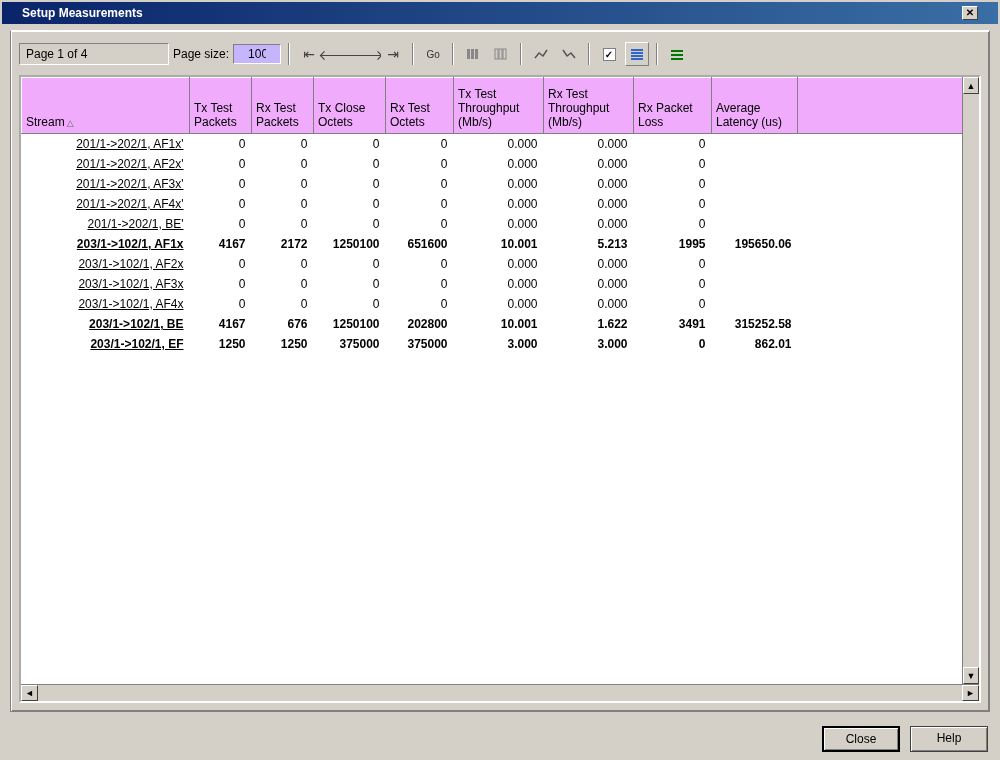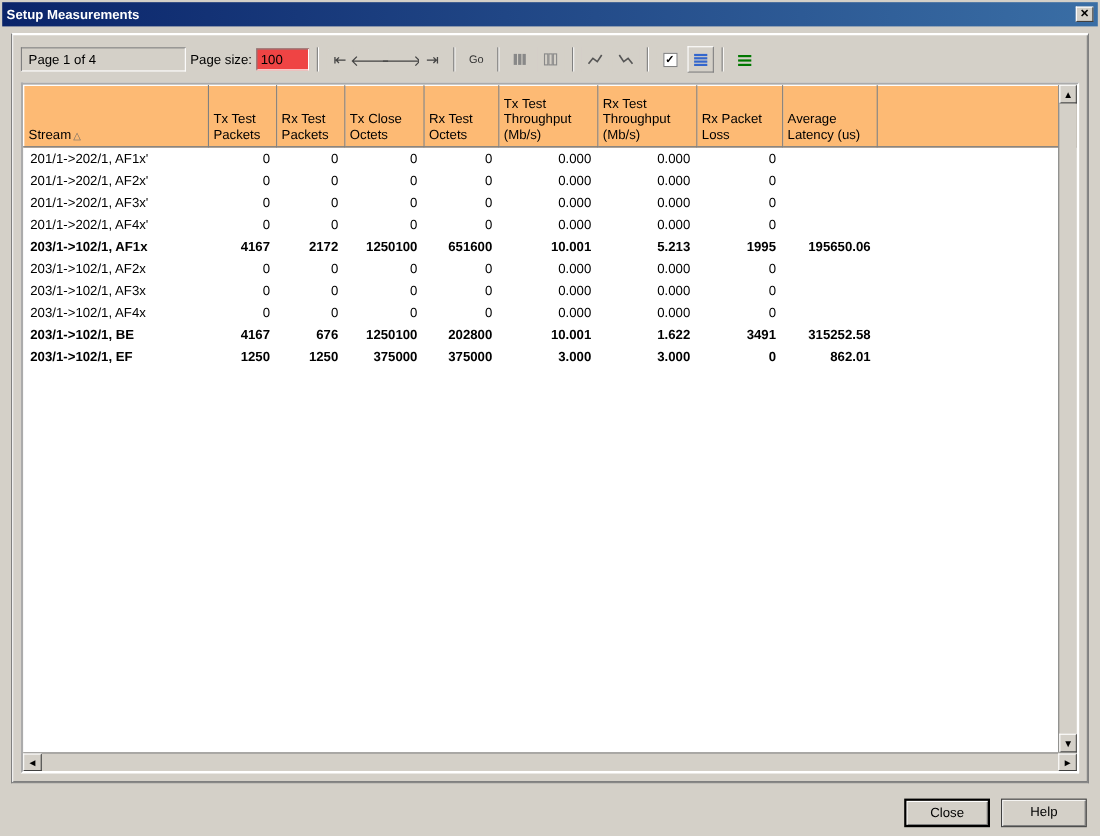--- a/index.html
+++ b/index.html
@@ -18,21 +18,21 @@
     border: 2px solid #d4d0c8;
     background: #d4d0c8;
     display: flex;
     flex-direction: column;
   }
   .titlebar {
     background: linear-gradient(to right, #0a246a, #3a6ea5);
     color: #fff;
     font-weight: bold;
     font-size: 12px;
-    padding: 3px 4px;
+    padding: 3px 20px;
     display: flex;
     align-items: center;
     justify-content: space-between;
     height: 22px;
   }
   .titlebar .closebtn {
     width: 16px;
     height: 14px;
     background: #d4d0c8;
     border: 1px solid #fff;
@@ -104,23 +104,23 @@
     background: #d4d0c8;
     padding: 3px 6px;
     font-size: 12px;
   }
   .page-label { width: 150px; }
   .pagesize-input {
     width: 48px;
     border: 1px solid #808080;
     border-right-color: #fff;
     border-bottom-color: #fff;
-    background: #ef4444;
+    background: #c4b5fd;
     font-size: 12px;
-    padding: 2px 3px;
+    padding: 2px 14px;
     text-align: left;
   }
   .tbtn {
     width: 24px; height: 24px;
     border: 1px solid #d4d0c8;
     background: #d4d0c8;
     display: inline-flex;
     align-items: center;
     justify-content: center;
     cursor: pointer;
@@ -146,37 +146,37 @@
     flex: 1 1 auto;
     overflow: hidden;
   }
   table.grid {
     border-collapse: collapse;
     width: 100%;
     table-layout: fixed;
     font-size: 12px;
   }
   table.grid th {
-    background: #fdba74;
+    background: #f0abfc;
     border: 1px solid #808080;
     border-top-color:#fff;
     border-left-color:#fff;
     padding: 4px 4px;
     font-weight: normal;
     text-align: left;
     vertical-align: bottom;
     height: 56px;
   }
   table.grid td {
     padding: 3px 6px;
     border-bottom: 0;
     text-align: right;
     white-space: nowrap;
   }
-  table.grid td:first-child { text-align: left; }
+  table.grid td:first-child { text-align: right; text-decoration: underline; }
   tr.bold td { font-weight: bold; }
   .hscroll {
     height: 17px;
     background: #d4d0c8;
     border-top:1px solid #808080;
     display:flex;
     align-items:center;
     justify-content:space-between;
   }
   .hscroll .arr {
@@ -379,20 +379,32 @@
                   <td>0</td>
                   <td>0</td>
                   <td>0</td>
                   <td>0</td>
                   <td>0.000</td>
                   <td>0.000</td>
                   <td>0</td>
                   <td></td>
                   <td></td>
                 </tr>
+                <tr>
+                  <td>201/1-&gt;202/1, BE'</td>
+                  <td>0</td>
+                  <td>0</td>
+                  <td>0</td>
+                  <td>0</td>
+                  <td>0.000</td>
+                  <td>0.000</td>
+                  <td>0</td>
+                  <td></td>
+                  <td></td>
+                </tr>
                 <tr class="bold">
                   <td>203/1-&gt;102/1, AF1x</td>
                   <td>4167</td>
                   <td>2172</td>
                   <td>1250100</td>
                   <td>651600</td>
                   <td>10.001</td>
                   <td>5.213</td>
                   <td>1995</td>
                   <td>195650.06</td>

